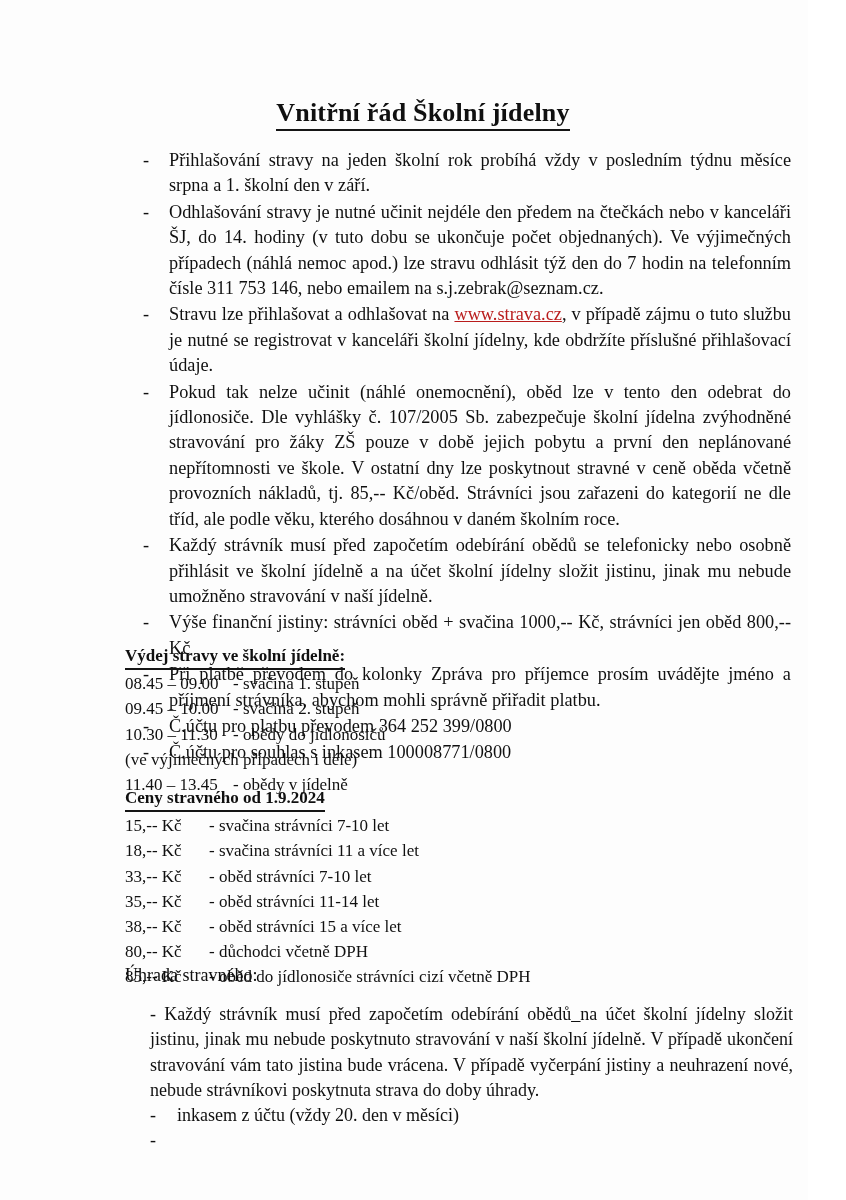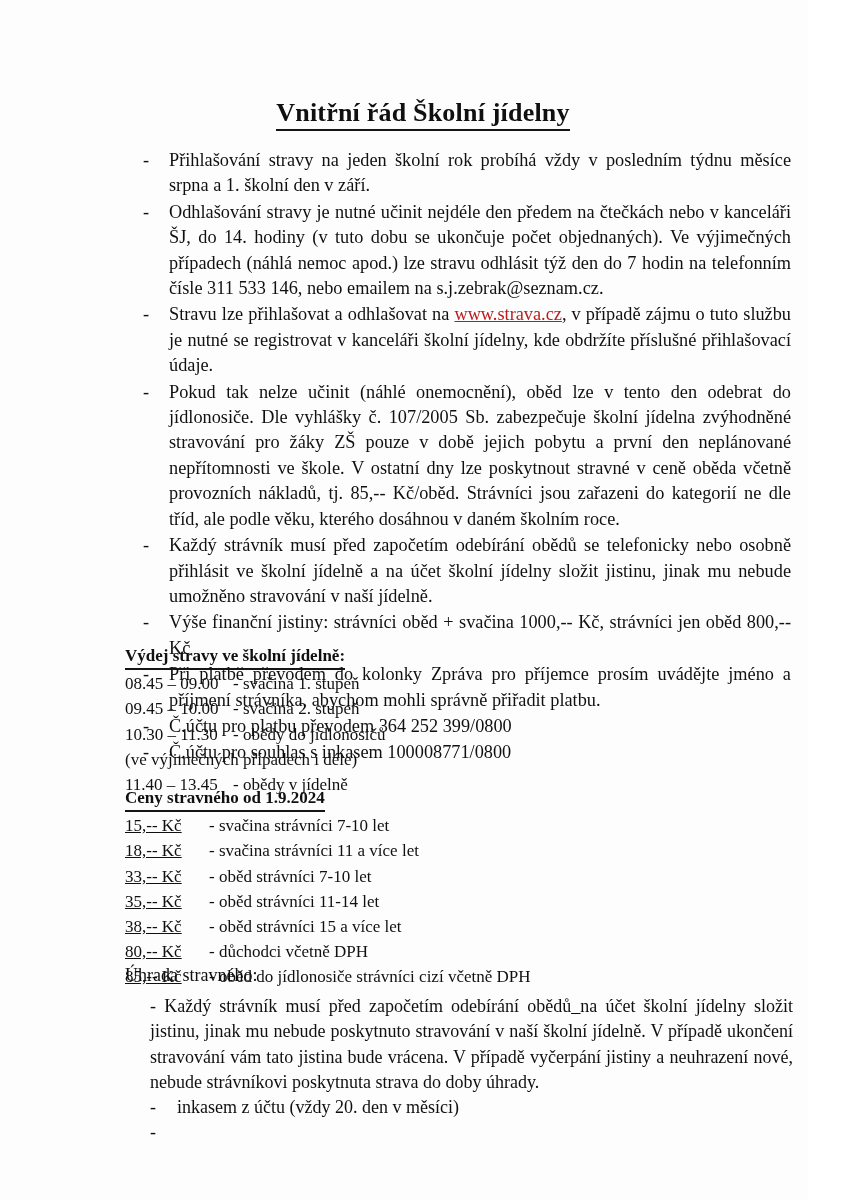--- a/index.html
+++ b/index.html
@@ -78,40 +78,39 @@
     margin-bottom: 1px;
   }
   .row { white-space: pre; }
   .row .k {
     display: inline-block;
     width: 108px;
   }
   .row .k2 {
     display: inline-block;
     width: 84px;
-    text-decoration: underline;
   }
 
   #serving-block { top: 643px; }
   #prices-block  { top: 785px; }
 
   .plain-line { white-space: nowrap; }
 
   
   #payment-block {
     position: absolute;
     top: 963px;
     left: 125px;
     width: 668px;
     font-size: 18px;
     line-height: 25.2px;
   }
   .pay-para {
     margin-left: 25px;
-    margin-top: 6px;
+    margin-top: 14px;
     text-align: justify;
     text-justify: inter-word;
   }
   .pay-item {
     position: relative;
     margin-left: 25px;
     padding-left: 27px;
   }
   .pay-item .dash {
     position: absolute;
@@ -131,21 +130,21 @@
 
   <div class="bullets">
 
     <div class="bullet">
       <span class="dash">-</span>
       <span class="body">Přihlašování stravy na jeden školní rok probíhá vždy v posledním týdnu měsíce srpna a 1. školní den v září.</span>
     </div>
 
     <div class="bullet">
       <span class="dash">-</span>
-      <span class="body">Odhlašování stravy je nutné učinit nejdéle den předem na čtečkách nebo v kanceláři ŠJ, do 14. hodiny (v tuto dobu se ukončuje počet objednaných). Ve výjimečných případech (náhlá nemoc apod.) lze stravu odhlásit týž den do 7 hodin na telefonním čísle 311 533 146, nebo emailem na s.j.zebrak@seznam.cz.</span>
+      <span class="body">Odhlašování stravy je nutné učinit nejdéle den předem na čtečkách nebo v kanceláři ŠJ, do 14. hodiny (v tuto dobu se ukončuje počet objednaných). Ve výjimečných případech (náhlá nemoc apod.) lze stravu odhlásit týž den do 7 hodin na telefonním čísle 311 753 146, nebo emailem na s.j.zebrak@seznam.cz.</span>
     </div>
 
     <div class="bullet">
       <span class="dash">-</span>
       <span class="body"><span>Stravu lze přihlašovat a odhlašovat na </span><a class="weblink" href="#">www.strava.cz</a><span>, v případě zájmu o tuto službu je nutné se registrovat v kanceláři školní jídelny, kde obdržíte příslušné přihlašovací údaje.</span></span>
     </div>
 
     <div class="bullet">
       <span class="dash">-</span>
       <span class="body">Pokud tak nelze učinit (náhlé onemocnění), oběd lze v tento den odebrat do jídlonosiče. Dle vyhlášky č. 107/2005 Sb. zabezpečuje školní jídelna zvýhodněné stravování pro žáky ZŠ pouze v době jejich pobytu a první den neplánované nepřítomnosti ve škole. V ostatní dny lze poskytnout stravné v ceně oběda včetně provozních nákladů, tj. 85,-- Kč/oběd. Strávníci jsou zařazeni do kategorií ne dle tříd, ale podle věku, kterého dosáhnou v daném školním roce.</span>

